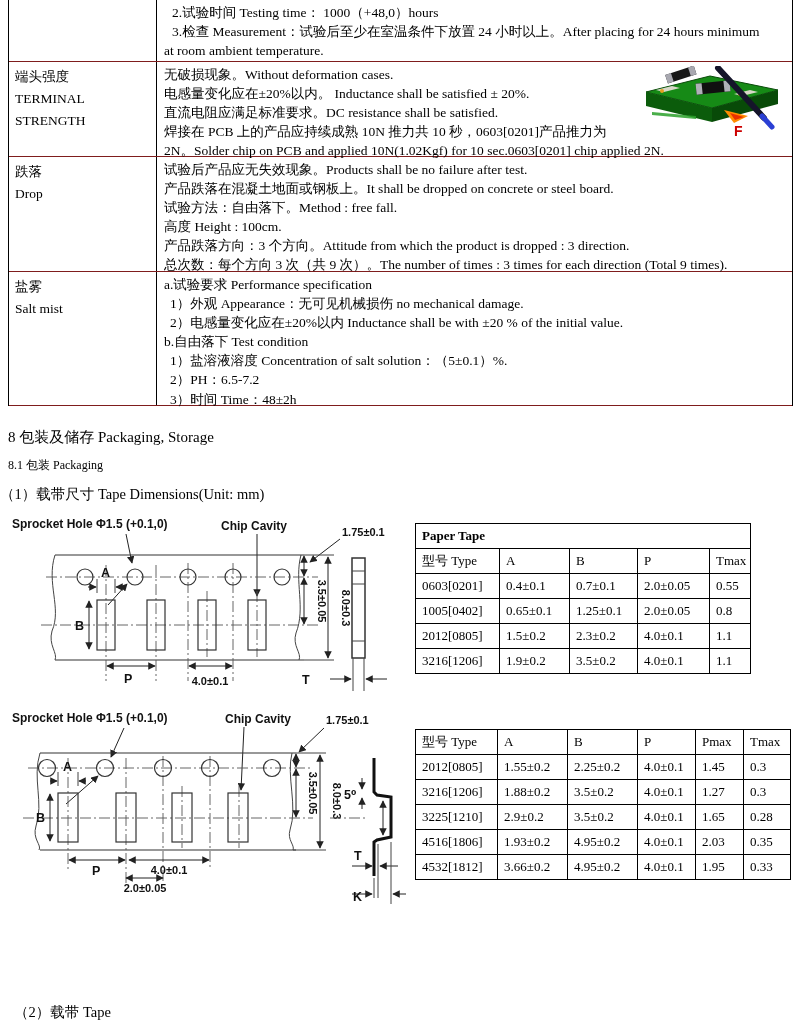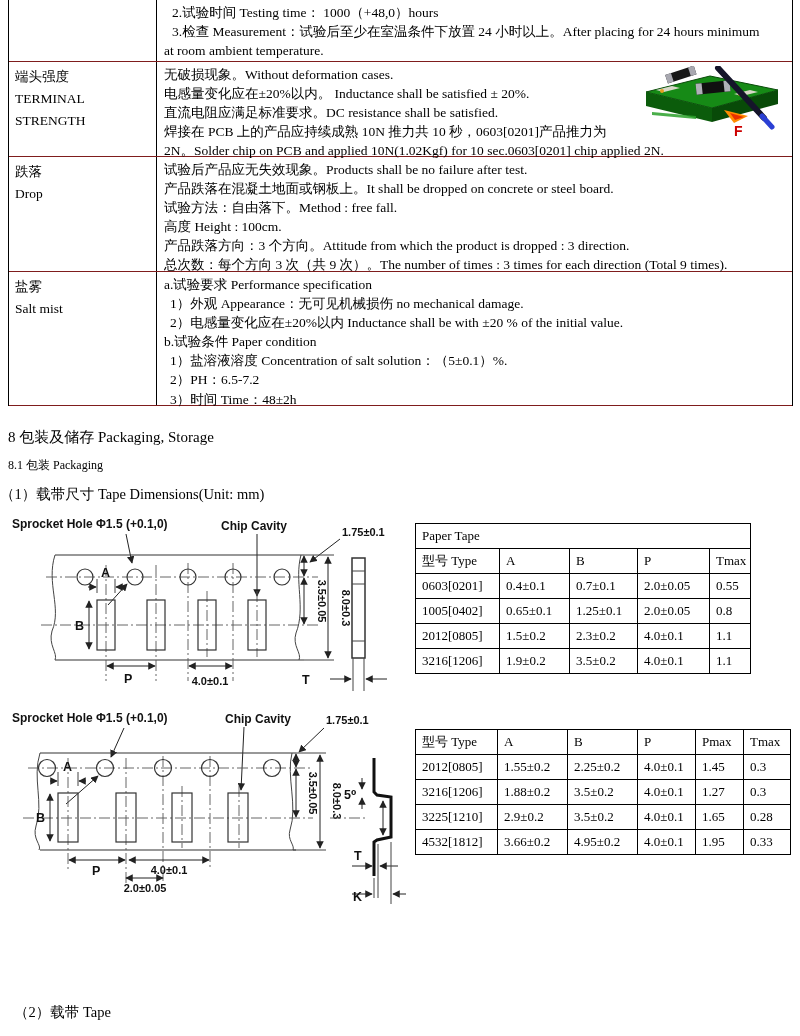--- a/index.html
+++ b/index.html
@@ -18,21 +18,21 @@
   .hd{position:absolute;white-space:nowrap;}
   .h8{left:8px;top:428px;font-size:15px;}
   .h81{left:8px;top:457px;font-size:12px;}
   .it1{left:0;top:485px;font-size:14.5px;}
   .it2{left:14px;top:1003px;font-size:14.5px;}
   
   .dtab{position:absolute;border-collapse:collapse;font-size:13px;table-layout:fixed;}
   .dtab td,.dtab th{border:1.5px solid #000;padding:1px 4px 1px 6px;height:22px;text-align:left;
        font-weight:400;white-space:nowrap;overflow:hidden;}
   .dtab th{font-weight:400;}
-  .dtab .tt{font-weight:400;}
+  .dtab .tt{font-weight:700;}
   
   svg.diag,svg.pcb{position:absolute;}
   svg text{font-family:"Liberation Sans","DejaVu Sans",sans-serif;}
   .lbl{font-size:12px;font-weight:700;fill:#111;}
   .dim{font-size:11px;font-weight:700;fill:#111;}
   .ltr{font-size:12.5px;font-weight:700;fill:#111;}
   .edge{stroke:#333;stroke-width:1.2;fill:none;}
   .thin{stroke:#444;stroke-width:1;fill:none;}
   .dd{stroke:#555;stroke-width:0.9;fill:none;stroke-dasharray:11 3 2 3;}
   .dimln{stroke:#222;stroke-width:1;fill:none;}
@@ -82,21 +82,21 @@
     </div>
     <div class="srow" style="height:134px">
       <div class="sl">
         <div>盐雾</div>
         <div>Salt mist</div>
       </div>
       <div class="sr">
         <div class="ln">a.试验要求 Performance specification</div>
         <div class="ln ind2">1）外观 Appearance：无可见机械损伤 no mechanical damage.</div>
         <div class="ln ind2">2）电感量变化应在±20%以内 Inductance shall be with ±20 % of the initial value.</div>
-        <div class="ln">b.试验条件 Paper condition</div>
+        <div class="ln">b.自由落下 Test condition</div>
         <div class="ln ind2">1）盐溶液溶度 Concentration of salt solution：（5±0.1）%.</div>
         <div class="ln ind2">2）PH：6.5-7.2</div>
         <div class="ln ind2">3）时间 Time：48±2h</div>
       </div>
     </div>
   </div>
 
   <svg class="pcb" style="left:638px;top:66px" width="152" height="78" viewBox="0 0 152 78">
     <polygon points="8,26 72,10 140,24 74,42" fill="#168a16" stroke="#0a4a0a" stroke-width="1"></polygon>
     <polygon points="8,26 74,42 74,56 8,40" fill="#0b5c0b"></polygon>
@@ -348,20 +348,28 @@
     </tr>
     <tr>
       <td>3225[1210]</td>
       <td>2.9±0.2</td>
       <td>3.5±0.2</td>
       <td>4.0±0.1</td>
       <td>1.65</td>
       <td>0.28</td>
     </tr>
     <tr>
+      <td>4516[1806]</td>
+      <td>1.93±0.2</td>
+      <td>4.95±0.2</td>
+      <td>4.0±0.1</td>
+      <td>2.03</td>
+      <td>0.35</td>
+    </tr>
+    <tr>
       <td>4532[1812]</td>
       <td>3.66±0.2</td>
       <td>4.95±0.2</td>
       <td>4.0±0.1</td>
       <td>1.95</td>
       <td>0.33</td>
     </tr>
   </tbody>
     </table>
 

